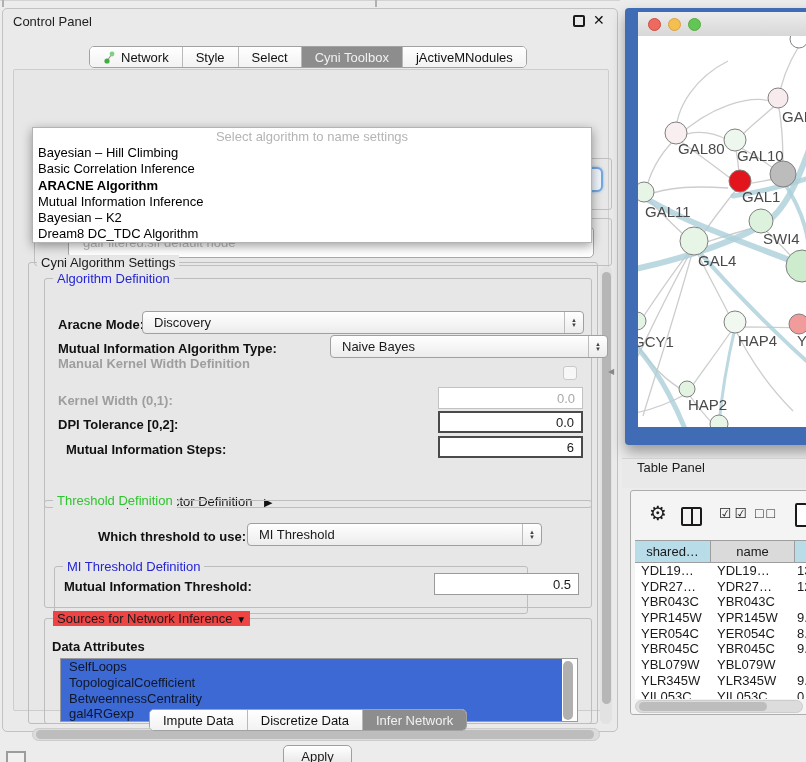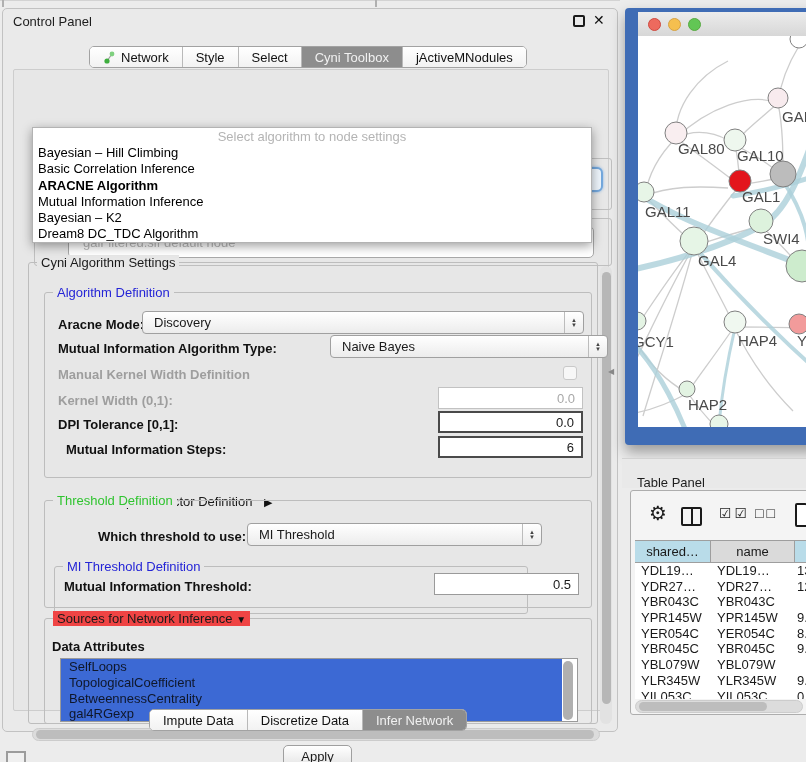--- a/index.html
+++ b/index.html
@@ -97,21 +97,21 @@
   .light { width:13px; height:13px; border-radius:50%; }
   .light.red { background:#ed6a5e; border:1px solid #ce4a40; }
   .light.yellow { background:#f5bf4f; border:1px solid #d6a243; }
   .light.green { background:#62c655; border:1px solid #58a942; }
   #net-canvas { position:absolute; left:13px; top:28px; width:182px; height:391px;
     background:#fff; overflow:hidden; }
 
   
   #table-strip { position:absolute; left:622px; top:458px; width:184px; height:30px;
     background:#e9e9e9; border-top:1px solid #d2d2d2; }
-  #table-strip span { position:absolute; left:15px; top:16px; font-size:13px; color:#1d1d1d; }
+  #table-strip span { position:absolute; left:15px; top:1px; font-size:13px; color:#1d1d1d; }
   #table-panel { position:absolute; left:630px; top:490px; width:200px; height:225px;
     background:#f4f4f4; border:1px solid #adadad; border-radius:3px; overflow:hidden; }
   #tp-gear { position:absolute; left:18px; top:12px; font-size:20px; color:#1a1a1a; line-height:20px; }
   #tp-split { position:absolute; left:50px; top:16px; width:21px; height:19px;
     border:2px solid #1a1a1a; border-radius:2px; }
   #tp-split::after { content:""; position:absolute; left:8px; top:0; bottom:0; width:2px; background:#1a1a1a; }
   #tp-checked { position:absolute; left:88px; top:14px; font-size:14px; letter-spacing:3px; color:#222; }
   #tp-unchecked { position:absolute; left:124px; top:14px; font-size:14px; letter-spacing:3px; color:#222; }
   #tp-doc { position:absolute; left:164px; top:12px; width:16px; height:24px;
     border:2px solid #1a1a1a; border-radius:2px 6px 2px 2px; background:#fff; }
@@ -171,56 +171,56 @@
   <div id="content-panel">
 
     <div class="bg-group" style="left:20px; top:88px; width:578px; height:52px;"></div>
     <div id="bg-stepper"></div>
     <div class="bg-group" style="left:20px; top:148px; width:578px; height:48px;"></div>
     <div id="bg-combo">
       <span>galFiltered.sif default node</span>
     </div>
 
     <div id="algo-popup">
-      <div id="popup-header">Select algorithm to node settings</div>
+      <div id="popup-header">Select algorithm to name settings</div>
       <div id="popup-items">
           <div class="popup-item">Bayesian – Hill Climbing</div>
           <div class="popup-item">Basic Correlation Inference</div>
           <div class="popup-item bold">ARACNE Algorithm</div>
           <div class="popup-item">Mutual Information Inference</div>
           <div class="popup-item">Bayesian – K2</div>
           <div class="popup-item">Dream8 DC_TDC Algorithm</div>
         </div>
     </div>
 
     <div class="groupbox" style="left:14px; top:192px; width:570px; height:462px;">
       <span class="gb-title" style="background:#e7e7e7;">Cyni Algorithm Settings</span>
     </div>
     <div class="vtrack" style="left:586px; top:196px; width:12px; height:458px;">
       <div class="vthumb" style="left:1.5px; top:6px; width:9px; height:432px;"></div>
     </div>
 
-    <div class="groupbox" style="left:30px; top:222px; width:548px; height:186px;">
+    <div class="groupbox" style="left:30px; top:208px; width:548px; height:230px;">
       <span class="gb-title blue">Algorithm Definition</span>
     </div>
     <span class="lbl" style="left:44px; top:247px;">Aracne Mode:</span>
     <div class="combo" style="left:128px; top:241px; width:442px;">
       <span>Discovery</span>
       <span class="arrows"></span>
     </div>
     <span class="lbl" style="left:44px; top:271px;">Mutual Information Algorithm Type:</span>
     <div class="combo" style="left:268px; top:265px; width:278px;margin-left:48px;">
       <span>Naive Bayes</span>
       <span class="arrows"></span>
     </div>
-    <span class="lbl dis" style="left:44px; top:297px;">Manual Kernel Width Definition</span>
+    <span class="lbl dis" style="left:44px; top:286px;">Manual Kernel Width Definition</span>
     <span class="checkbox" style="left:549px; top:296px;"></span>
     <span class="lbl dis" style="left:44px; top:323px;">Kernel Width (0,1):</span>
     <div class="tinput dis" style="left:424px; top:317px; width:145px;">0.0</div>
-    <span class="lbl" style="left:44px; top:347px;">DPI Tolerance [0,1]:</span>
+    <span class="lbl" style="left:44px; top:347px;">DPI Tolerance [0,2]:</span>
     <div class="tinput dark" style="left:424px; top:341px; width:145px;">0.0</div>
     <span class="lbl" style="left:44px; top:372px;margin-left:8px;">Mutual Information Steps:</span>
     <div class="tinput dark" style="left:424px; top:366px; width:145px;">6</div>
 
     <span style="position:absolute; left:38px; top:424px; font-size:13px;">
       <span>Hub/Transcription Factor Definition</span>
       <span class="tri" style="margin-left:8px;">▶</span>
     </span>
 
     <div class="groupbox" style="left:30px; top:430px; width:548px; height:108px;">

